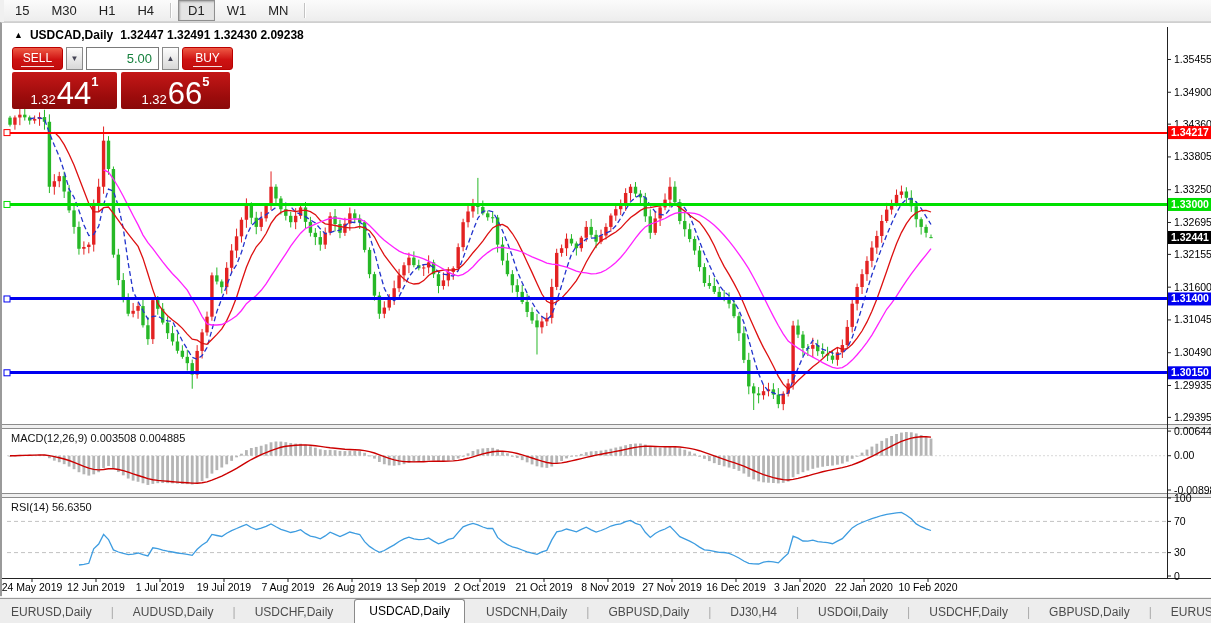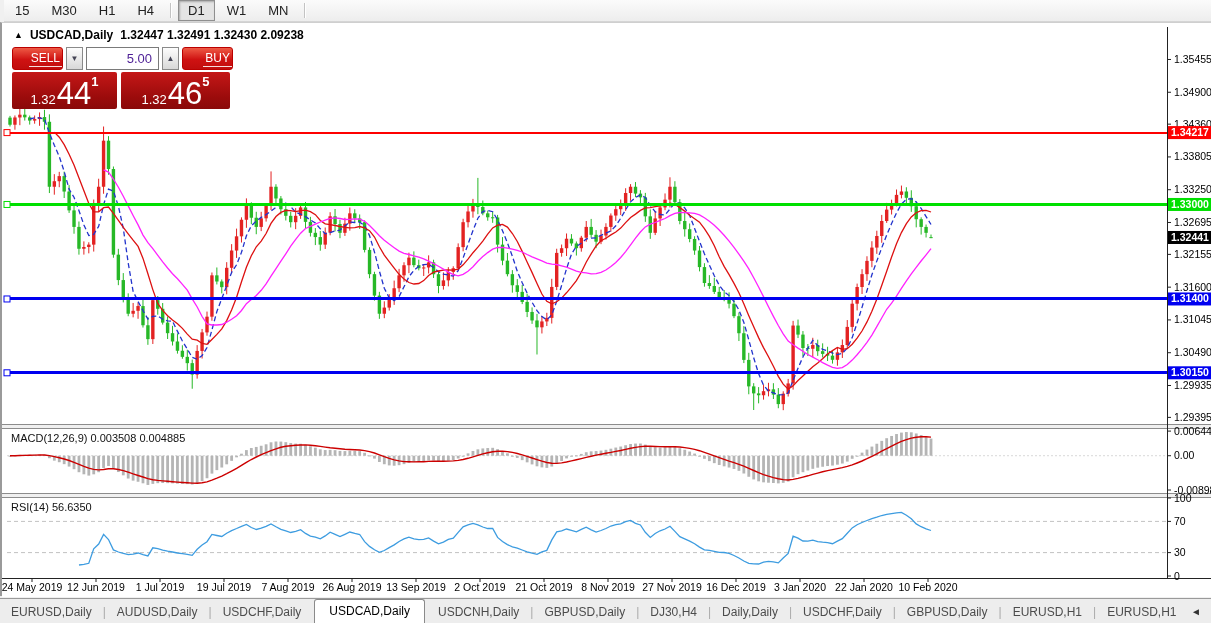--- a/index.html
+++ b/index.html
@@ -17,39 +17,39 @@
   #chart-window{position:absolute;left:0;top:22px;width:1211px;height:574px;background:#fff;
     border-top:1px solid #cfcfcf;border-left:2px solid #9a9a9a;box-sizing:border-box;}
   #chart-svg{position:absolute;left:0;top:0;}
   #chart-title{position:absolute;left:12px;top:5px;font-size:12px;font-weight:bold;color:#000;
     display:flex;align-items:center;gap:7px;z-index:5;}
   #collapse-tri{font-size:9px;cursor:pointer;}
   
   #trade-panel{position:absolute;left:10px;top:24px;width:221px;z-index:6;font-family:"Liberation Sans",sans-serif;}
   #tp-row1{display:flex;height:23px;gap:3px;}
   .tp-btn{flex:0 0 49px;background:linear-gradient(#ee5a45,#cf1212 55%,#c00d0d);
-    color:#fff;font-size:12px;display:flex;align-items:center;justify-content:flex-end;
+    color:#fff;font-size:12px;display:flex;align-items:center;justify-content:center;
     border-radius:3px;border:1px solid #b00;cursor:pointer;}
   .tp-btn span{border-bottom:1px solid rgba(255,255,255,.85);padding:0 2px 1px;}
   .spin-btn{flex:0 0 15px;background:linear-gradient(#fdfdfd,#d8d8d8);border:1px solid #8a8a8a;
     color:#445;font-size:8px;display:flex;align-items:center;justify-content:center;cursor:pointer;}
   #volume-field{flex:1;border:1px solid #7a7a7a;font-size:13px;text-align:right;
-    padding:0 6px;font-family:"Liberation Sans",sans-serif;color:#4c1d95;min-width:0;}
+    padding:0 6px;font-family:"Liberation Sans",sans-serif;color:#15803d;min-width:0;}
   #tp-row2{display:flex;gap:4px;margin-top:2px;height:37px;}
   .quote-box{background:linear-gradient(#c51717,#9a0b0b 70%,#8a0909);border-radius:2px;
     color:#fff;display:flex;align-items:flex-end;justify-content:center;
     padding-bottom:3px;cursor:pointer;}
   .quote-box .qb-small{font-size:13px;font-weight:normal;margin-right:1px;line-height:1;}
   .quote-box .qb-big{font-size:31px;font-weight:normal;line-height:.82;}
   .quote-box .qb-sup{font-size:13px;font-weight:bold;align-self:flex-start;margin-top:2px;}
   #sell-quote{flex:0 0 105px;}
   #buy-quote{flex:0 0 109px;}
   
   #tab-bar{position:absolute;left:0;top:598px;width:1211px;height:25px;background:#ededed;
-    border-top:1px solid #9a9a9a;display:flex;align-items:flex-end;font-size:12px;color:#4c4c4c;}
+    border-top:1px solid #9a9a9a;display:flex;align-items:flex-end;font-size:12px;color:#4c4c4c;gap:8px;}
   .chart-tab{padding:4px 11px 5px;white-space:nowrap;cursor:pointer;}
   .chart-tab.active{background:#fff;border:1px solid #8a8a8a;border-bottom:none;
     border-radius:3px 3px 0 0;color:#000;padding:4px 14px 6px;margin:0 2px;}
   .tab-sep{color:#aaa;padding-bottom:5px;}
   #tab-scrolls{margin-left:auto;display:flex;gap:10px;padding:0 10px 7px 0;color:#333;font-size:10px;}
   #tab-scrolls span{cursor:pointer;}
 </style>
 </head>
 <body>
 
@@ -769,41 +769,41 @@
       </div>
     </div>
     <div id="tp-row2">
       <div class="quote-box" id="sell-quote">
         <span class="qb-small">1.32</span>
         <span class="qb-big">44</span>
         <span class="qb-sup">1</span>
       </div>
       <div class="quote-box" id="buy-quote">
         <span class="qb-small">1.32</span>
-        <span class="qb-big">46</span>
+        <span class="qb-big">66</span>
         <span class="qb-sup">5</span>
       </div>
     </div>
   </div>
 </div>
 
 <div id="tab-bar">
     <div class="chart-tab">EURUSD,Daily</div>
     <div class="tab-sep">|</div>
     <div class="chart-tab">AUDUSD,Daily</div>
     <div class="tab-sep">|</div>
     <div class="chart-tab">USDCHF,Daily</div>
     <div class="chart-tab active">USDCAD,Daily</div>
     <div class="chart-tab">USDCNH,Daily</div>
     <div class="tab-sep">|</div>
     <div class="chart-tab">GBPUSD,Daily</div>
     <div class="tab-sep">|</div>
     <div class="chart-tab">DJ30,H4</div>
     <div class="tab-sep">|</div>
-    <div class="chart-tab">Daily,Daily</div>
+    <div class="chart-tab">USDOil,Daily</div>
     <div class="tab-sep">|</div>
     <div class="chart-tab">USDCHF,Daily</div>
     <div class="tab-sep">|</div>
     <div class="chart-tab">GBPUSD,Daily</div>
     <div class="tab-sep">|</div>
     <div class="chart-tab">EURUSD,H1</div>
     <div class="tab-sep">|</div>
     <div class="chart-tab">EURUSD,H1</div>
     <div id="tab-scrolls">
       <span>◄</span>

